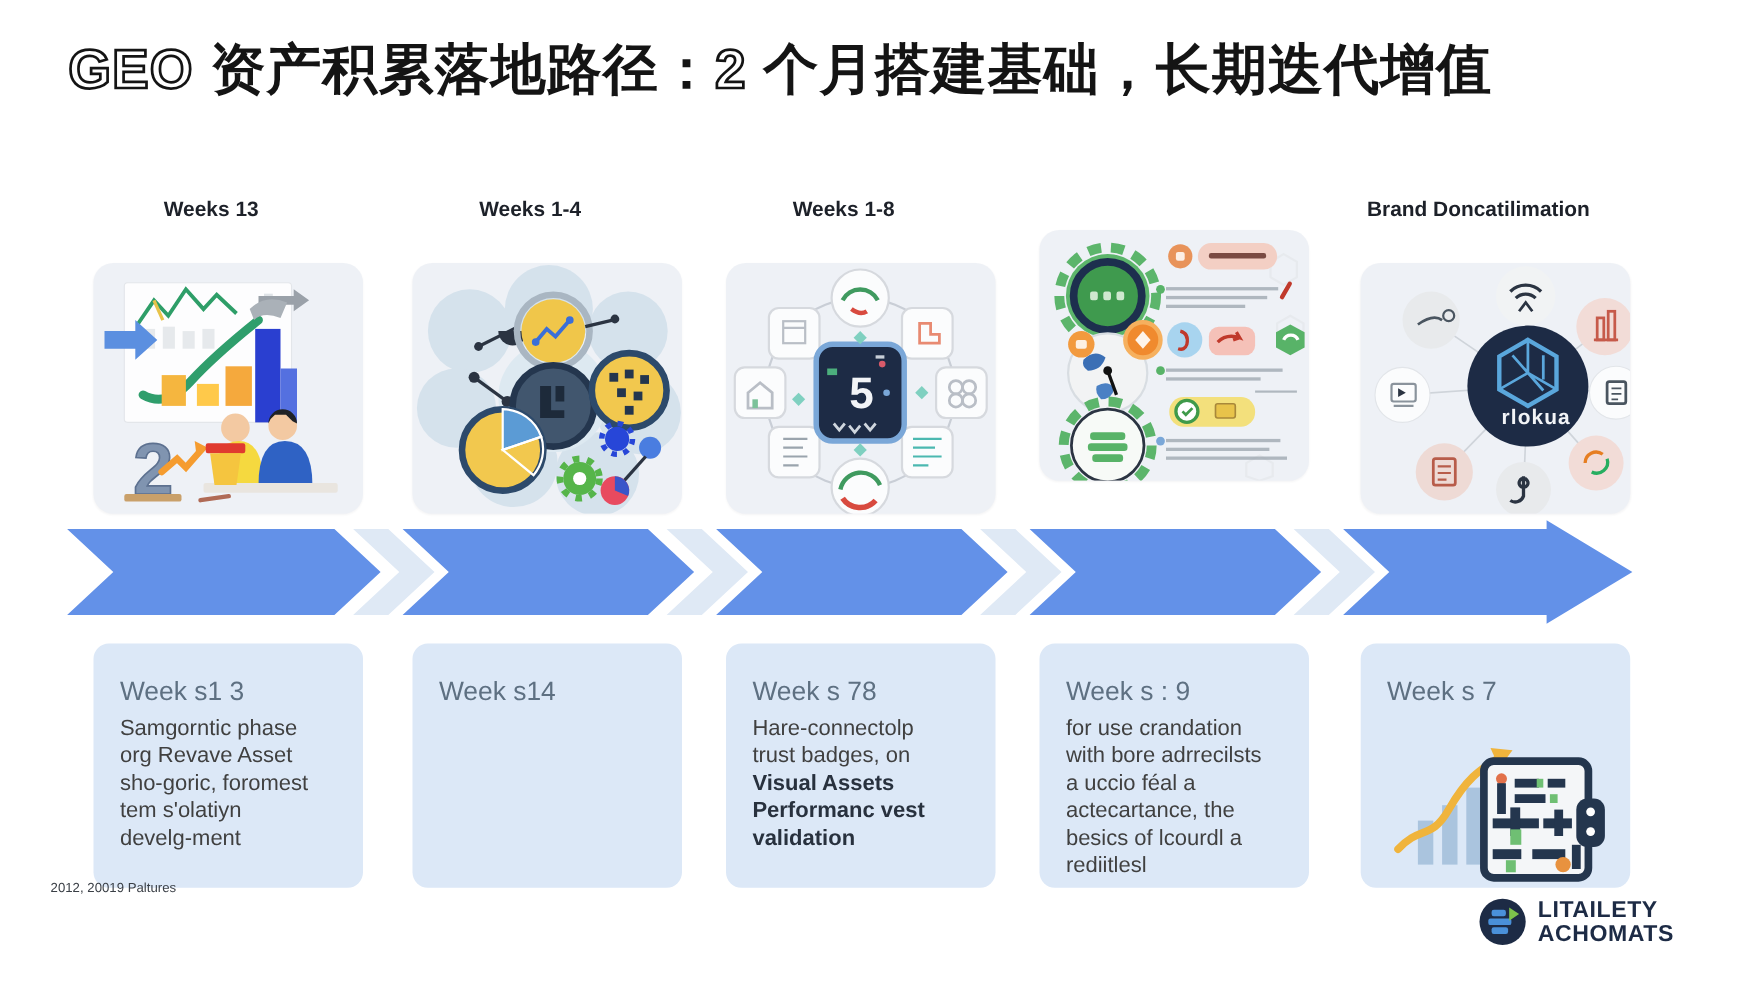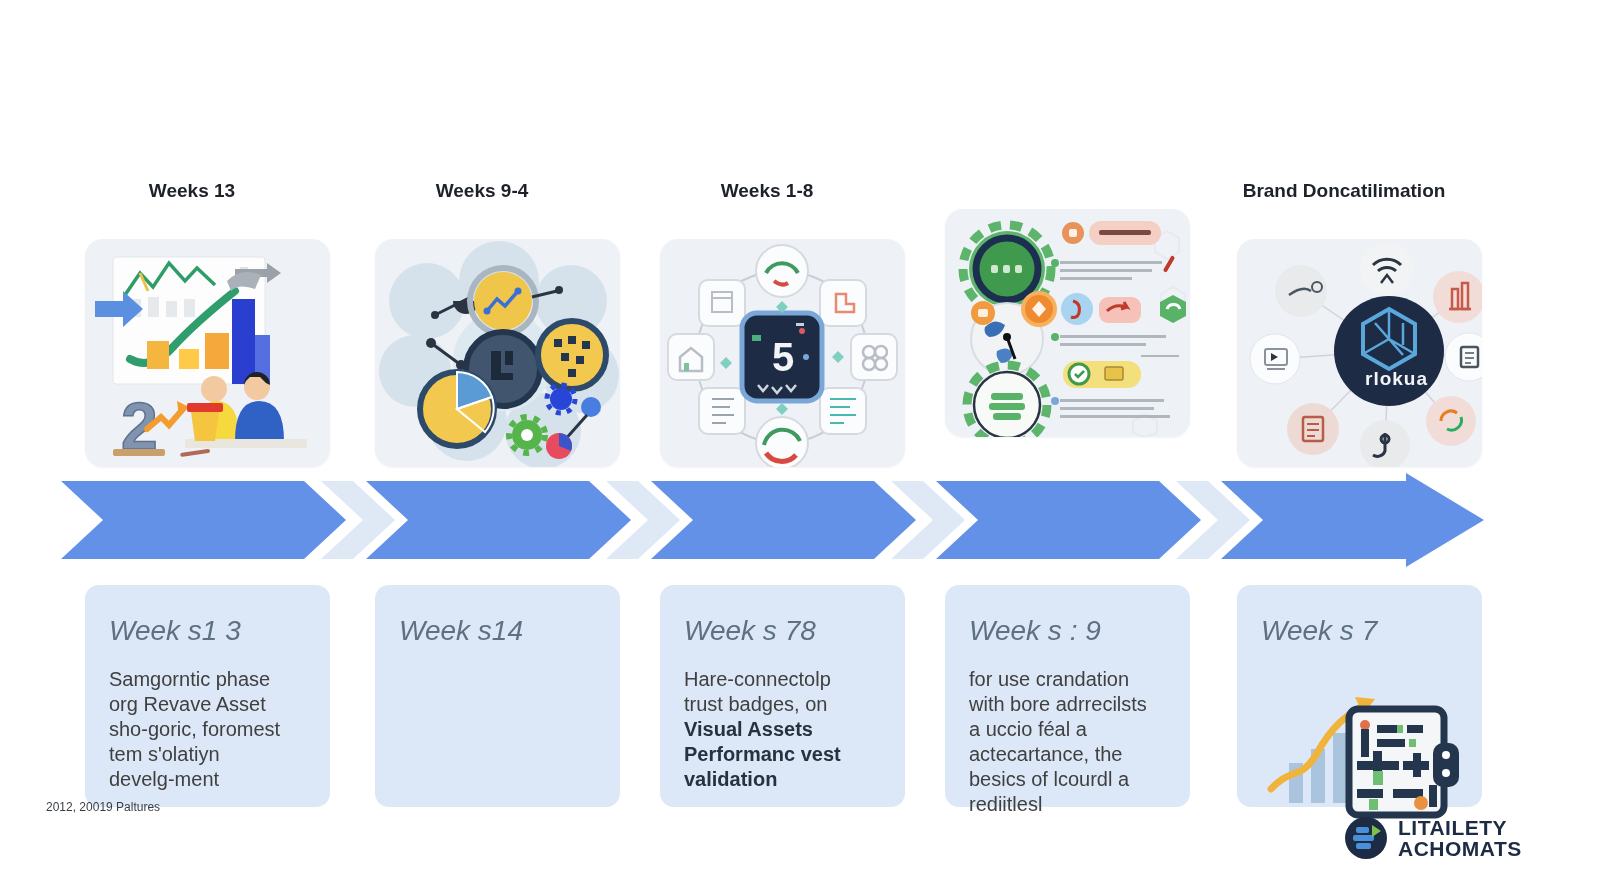--- a/index.html
+++ b/index.html
@@ -21,35 +21,38 @@
   .tile { margin-top:29px; width:245px; height:228px; border-radius:18px;
           background:#eef1f6; overflow:hidden; box-shadow:0 1px 2px rgba(30,40,60,.05); }
   .tile svg { display:block; }
 
   
   .arrow-band { position:absolute; left:58px; top:472px; }
 
   
   .card { position:absolute; top:585px; width:245px; height:222px; border-radius:14px;
           background:#dce8f7; padding:30px 20px 0 24px; }
-  .card-title { font-size:28px; color:#5e7082; margin-bottom:20px;font-style:italic; }
+  .card-title { font-size:24px; color:#5e7082; margin-bottom:7px; }
   .card-line { font-size:20px; line-height:25px; color:#404040; }
   .card-line.bold { font-weight:700; color:#28313e; }
   .card-illus { margin-top:4px; }
 
   
   .credit { position:absolute; left:46px; top:800px; font-size:12px; color:#3a3f46; }
   .logo { position:absolute; left:1344px; top:816px; display:flex; align-items:center; gap:10px; }
   .logo-text { font-size:21px; font-weight:800; color:#1d2b45; line-height:1.02; letter-spacing:.5px; }
 </style>
 </head>
 <body>
 
 <div class="stage">
 
+  <div class="title">
+    <span class="outline">GEO</span><span> 资产积累落地路径：</span><span class="outline">2</span><span> 个月搭建基础，长期迭代增值</span>
+  </div>
 
   <div class="col col-1">
     <div class="col-header">Weeks 13</div>
     <div class="tile">
       <svg width="245" height="228" viewBox="0 0 245 228">
         <rect x="28" y="18" width="152" height="127" rx="3" fill="#fdfdfe" stroke="#e3e6ea"></rect>
         <polyline points="40,56 55,34 68,48 84,24 100,42 112,29 130,46" fill="none" stroke="#2e9e68" stroke-width="3.5"></polyline>
         <polyline points="55,34 63,52" fill="none" stroke="#e8c34a" stroke-width="3"></polyline>
         <rect x="45" y="60" width="11" height="18" fill="#e6e9ec"></rect>
           <rect x="63" y="58" width="11" height="20" fill="#e6e9ec"></rect>
@@ -76,21 +79,21 @@
         <path d="M159,146 a13,13 0 0 1 26,0 l-4,-2 -6,-6 -10,0 -4,4 z" fill="#1f2226"></path>
         <path d="M150,202 q0,-40 24,-40 q25,0 25,40 z" fill="#2f62c4"></path>
         <rect x="100" y="200" width="122" height="9" rx="2" fill="#e9e5df"></rect>
         <rect x="102" y="164" width="36" height="9" rx="2" fill="#e03a2f"></rect>
         <polygon points="106,173 134,173 130,202 110,202" fill="#f5c53f"></polygon>
       </svg>
     </div>
   </div>
 
   <div class="col col-2">
-    <div class="col-header">Weeks 9-4</div>
+    <div class="col-header">Weeks 1-4</div>
     <div class="tile">
       <svg width="245" height="228" viewBox="0 0 245 228">
         <g fill="#d5e2ec">
           <circle cx="52" cy="62" r="38"></circle>
             <circle cx="124" cy="42" r="40"></circle>
             <circle cx="196" cy="62" r="36"></circle>
           <circle cx="40" cy="132" r="36"></circle>
             <circle cx="206" cy="136" r="38"></circle>
             <circle cx="92" cy="182" r="40"></circle>
           <circle cx="168" cy="192" r="38"></circle>

